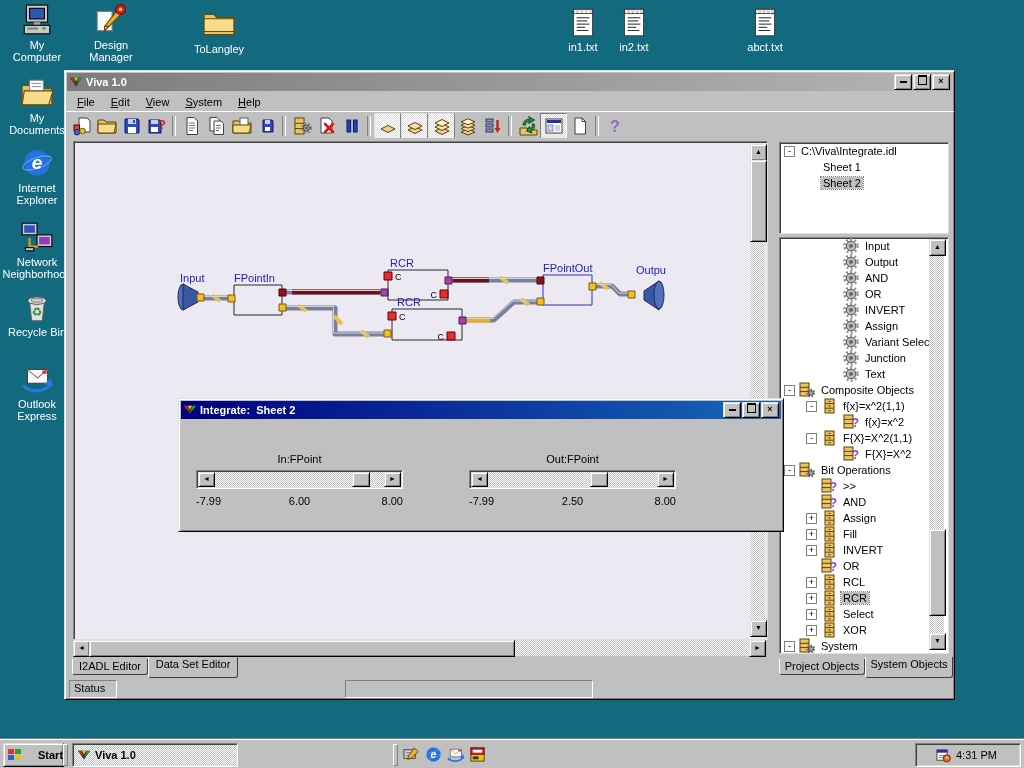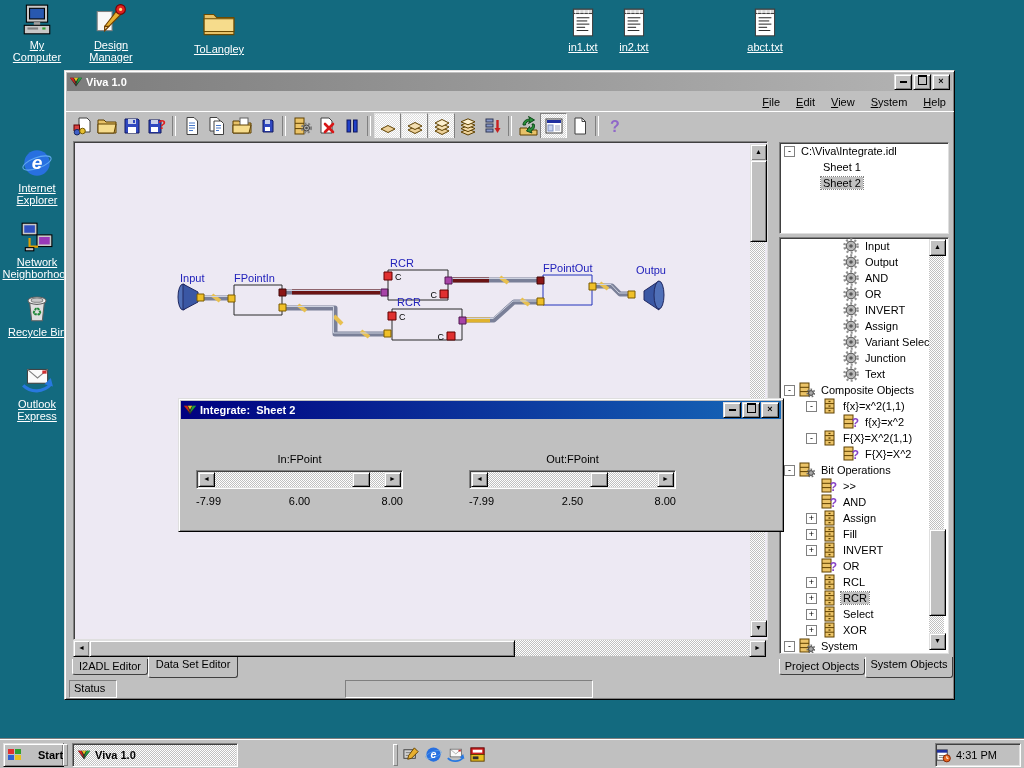--- a/index.html
+++ b/index.html
@@ -1,35 +1,35 @@
 <!DOCTYPE html>
 <html><head>
 <meta charset="utf-8">
 <style>
   html,body{margin:0;padding:0;width:1024px;height:768px;overflow:hidden;
     font-family:"Liberation Sans",sans-serif;font-size:11px;color:#000;}
   #desktop{position:absolute;inset:0;background:#136a7f;}
   .dicon{position:absolute;display:flex;flex-direction:column;align-items:center;cursor:default;}
   .dicon-img{width:34px;height:34px;display:block;}
   .dicon-img svg{width:100%;height:100%;}
-  .dicon-label{margin-top:2px;color:#fff;text-align:center;line-height:12px;text-decoration:underline;}
+  .dicon-label{margin-top:2px;color:#fff;text-align:center;line-height:12px;}
   
   .bo{border:1px solid;border-color:#dfdfdf #000 #000 #dfdfdf;box-shadow:inset 1px 1px 0 #fff,inset -1px -1px 0 #808080;background:#c0c0c0;}
   .bi{border:1px solid;border-color:#808080 #fff #fff #808080;box-shadow:inset 1px 1px 0 #404040,inset -1px -1px 0 #dfdfdf;background:#c0c0c0;}
   .field{background:#fff;border:1px solid;border-color:#808080 #dfdfdf #dfdfdf #808080;box-shadow:inset 1px 1px 0 #404040;}
   .stipple{background-color:#c0c0c0;background-image:conic-gradient(#fff 0 25%,#c0c0c0 0 50%,#fff 0 75%,#c0c0c0 0);background-size:2px 2px;}
   
   #viva-window{position:absolute;left:64px;top:70px;width:889px;height:628px;z-index:10;}
   .titlebar{height:18px;margin:2px;display:flex;align-items:center;padding:0 2px;gap:3px;}
   .titlebar.inactive{background:linear-gradient(to right,#7d7d7d,#b4b4b4);}
   .titlebar.active{background:linear-gradient(to right,#000080,#1668b8);}
   .title-text{color:#fff;font-weight:bold;flex:1;white-space:pre;}
   .tb-btns{display:flex;gap:1px;}
   .tb-btn{width:16px;height:14px;font-size:9px;line-height:12px;text-align:center;font-weight:bold;color:#000;}
-  .menubar{height:18px;display:flex;align-items:center;padding-left:4px;justify-content:flex-end;}
+  .menubar{height:18px;display:flex;align-items:center;padding-left:4px;}
   .mitem{padding:2px 8px;}
   .toolbar{height:27px;display:flex;align-items:center;padding-left:4px;border-top:1px solid #fff;}
   .tbtn{width:25px;height:24px;display:flex;align-items:center;justify-content:center;}
   .tbtn svg{width:20px;height:20px;}
   .tbtn.framed{border:1px solid;border-color:#dfdfdf #808080 #808080 #dfdfdf;background-color:#e8e8e8;background-image:conic-gradient(#fff 0 25%,#dcdcdc 0 50%,#fff 0 75%,#dcdcdc 0);background-size:2px 2px;}
   .tbtn.pressed{border:1px solid;border-color:#808080 #fff #fff #808080;background-color:#e8e8e8;background-image:conic-gradient(#fff 0 25%,#d4d4d4 0 50%,#fff 0 75%,#d4d4d4 0);background-size:2px 2px;}
   .tsep{width:2px;height:20px;margin:0 3px;border-left:1px solid #808080;border-right:1px solid #fff;}
   #main-area{position:absolute;left:2px;top:67px;right:2px;bottom:22px;background:#c0c0c0;}
   #canvas{position:absolute;left:6px;top:3px;width:693px;height:497px;background:#ede9f3;}
   #canvas-inner{position:absolute;left:2px;top:2px;right:17px;bottom:2px;overflow:hidden;}
@@ -65,21 +65,21 @@
   .sl-min{left:0;} .sl-val{left:0;right:0;text-align:center;} .sl-max{right:0;}
   
   #taskbar{position:absolute;left:0;right:0;bottom:0;height:28px;background:#c0c0c0;border-top:1px solid #fff;box-shadow:0 -1px 0 #808080;z-index:100;}
   #start-button{position:absolute;left:3px;top:3px;width:56px;height:22px;display:flex;align-items:center;gap:15px;padding-left:3px;font-weight:bold;}
   #start-button svg{width:16px;height:16px;}
   .tgrip{position:absolute;top:4px;width:3px;height:20px;border:1px solid;border-color:#fff #808080 #808080 #fff;}
   #task-button{position:absolute;left:72px;top:3px;width:160px;height:22px;display:flex;align-items:center;gap:4px;padding-left:4px;font-weight:bold;}
   #task-button svg{width:14px;height:14px;}
   .ql-icon{position:absolute;top:5px;width:19px;height:19px;}
   .ql-icon svg{width:19px;height:19px;}
-  #tray{position:absolute;right:3px;top:3px;width:84px;height:22px;display:flex;align-items:center;gap:5px;padding-left:0;}
+  #tray{position:absolute;right:3px;top:3px;width:84px;height:22px;display:flex;align-items:center;gap:5px;padding-left:20px;}
   #tray svg{width:15px;height:15px;}
   svg text{font-family:"Liberation Sans",sans-serif;}
 </style>
 </head>
 <body>
 
 <div id="desktop">
 
   <div class="dicon" style="left:5px;top:3px;width:64px">
     <span class="dicon-img"><svg viewBox="0 0 32 32">
@@ -162,20 +162,32 @@
           <g stroke="#303030">
             <line x1="10" y1="12" x2="22" y2="12"></line>
             <line x1="10" y1="15" x2="20" y2="15"></line>
             <line x1="10" y1="18" x2="22" y2="18"></line>
             <line x1="10" y1="21" x2="18" y2="21"></line>
             <line x1="10" y1="24" x2="21" y2="24"></line>
           </g>
         </svg></span>
     <span class="dicon-label">abct.txt</span>
     </div>
+  <div class="dicon" style="left:5px;top:76px;width:64px">
+    <span class="dicon-img"><svg viewBox="0 0 32 32">
+          <path d="M2 9h9l3 3h16v15H2z" fill="#e8c268" stroke="#6b4a00"></path>
+          <rect x="9" y="4" width="13" height="11" fill="#fff" stroke="#808080"></rect>
+          <g stroke="#8090c0">
+            <line x1="11" y1="7" x2="20" y2="7"></line>
+            <line x1="11" y1="10" x2="20" y2="10"></line>
+          </g>
+          <path d="M4 14h27l-4 13H2z" fill="#f6dc8c" stroke="#6b4a00"></path>
+        </svg></span>
+    <span class="dicon-label">My Documents</span>
+    </div>
   <div class="dicon" style="left:5px;top:146px;width:64px">
     <span class="dicon-img"><svg viewBox="0 0 32 32">
           <circle cx="16" cy="16" r="12" fill="#2870e0"></circle>
           <ellipse cx="16" cy="16" rx="14" ry="5" fill="none" stroke="#60a8f0" transform="rotate(-20 16 16)"></ellipse>
           <text x="16" y="22" text-anchor="middle" font-size="18" font-weight="bold" fill="#fff" font-style="italic">e</text>
         </svg></span>
     <span class="dicon-label">Internet Explorer</span>
     </div>
   <div class="dicon" style="left:5px;top:220px;width:64px">
     <span class="dicon-img"><svg viewBox="0 0 32 32">

